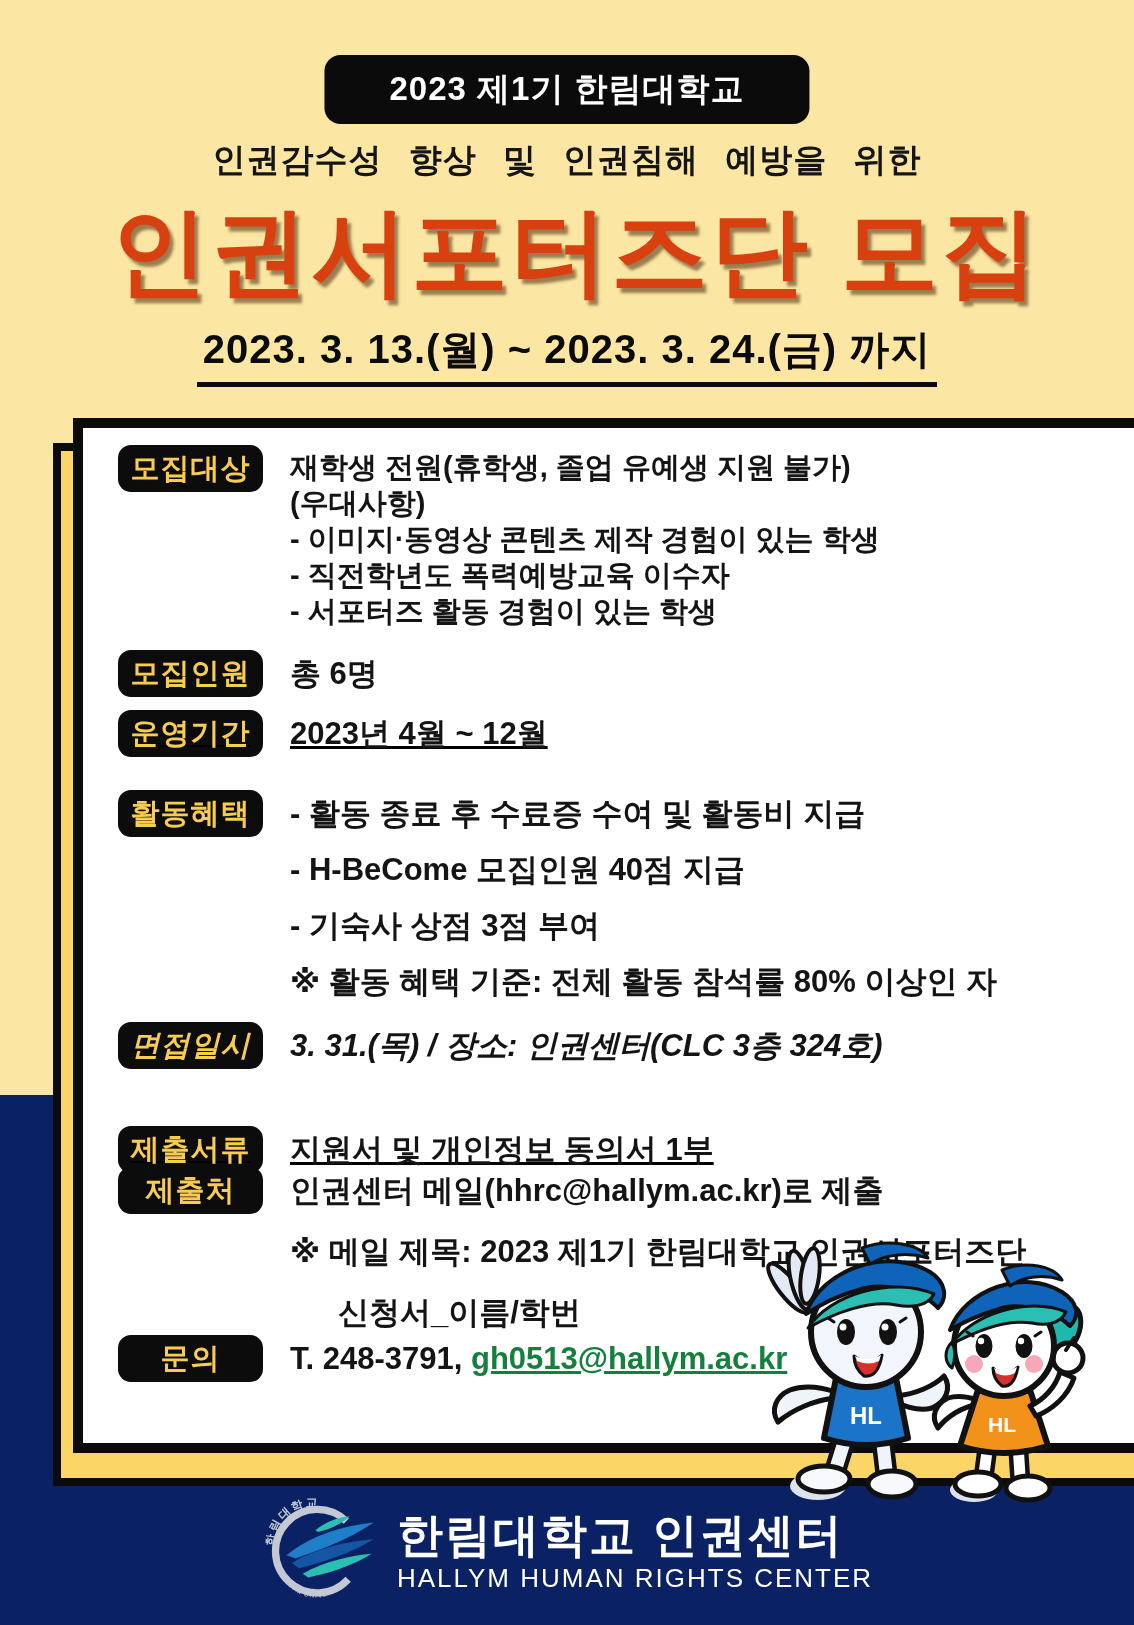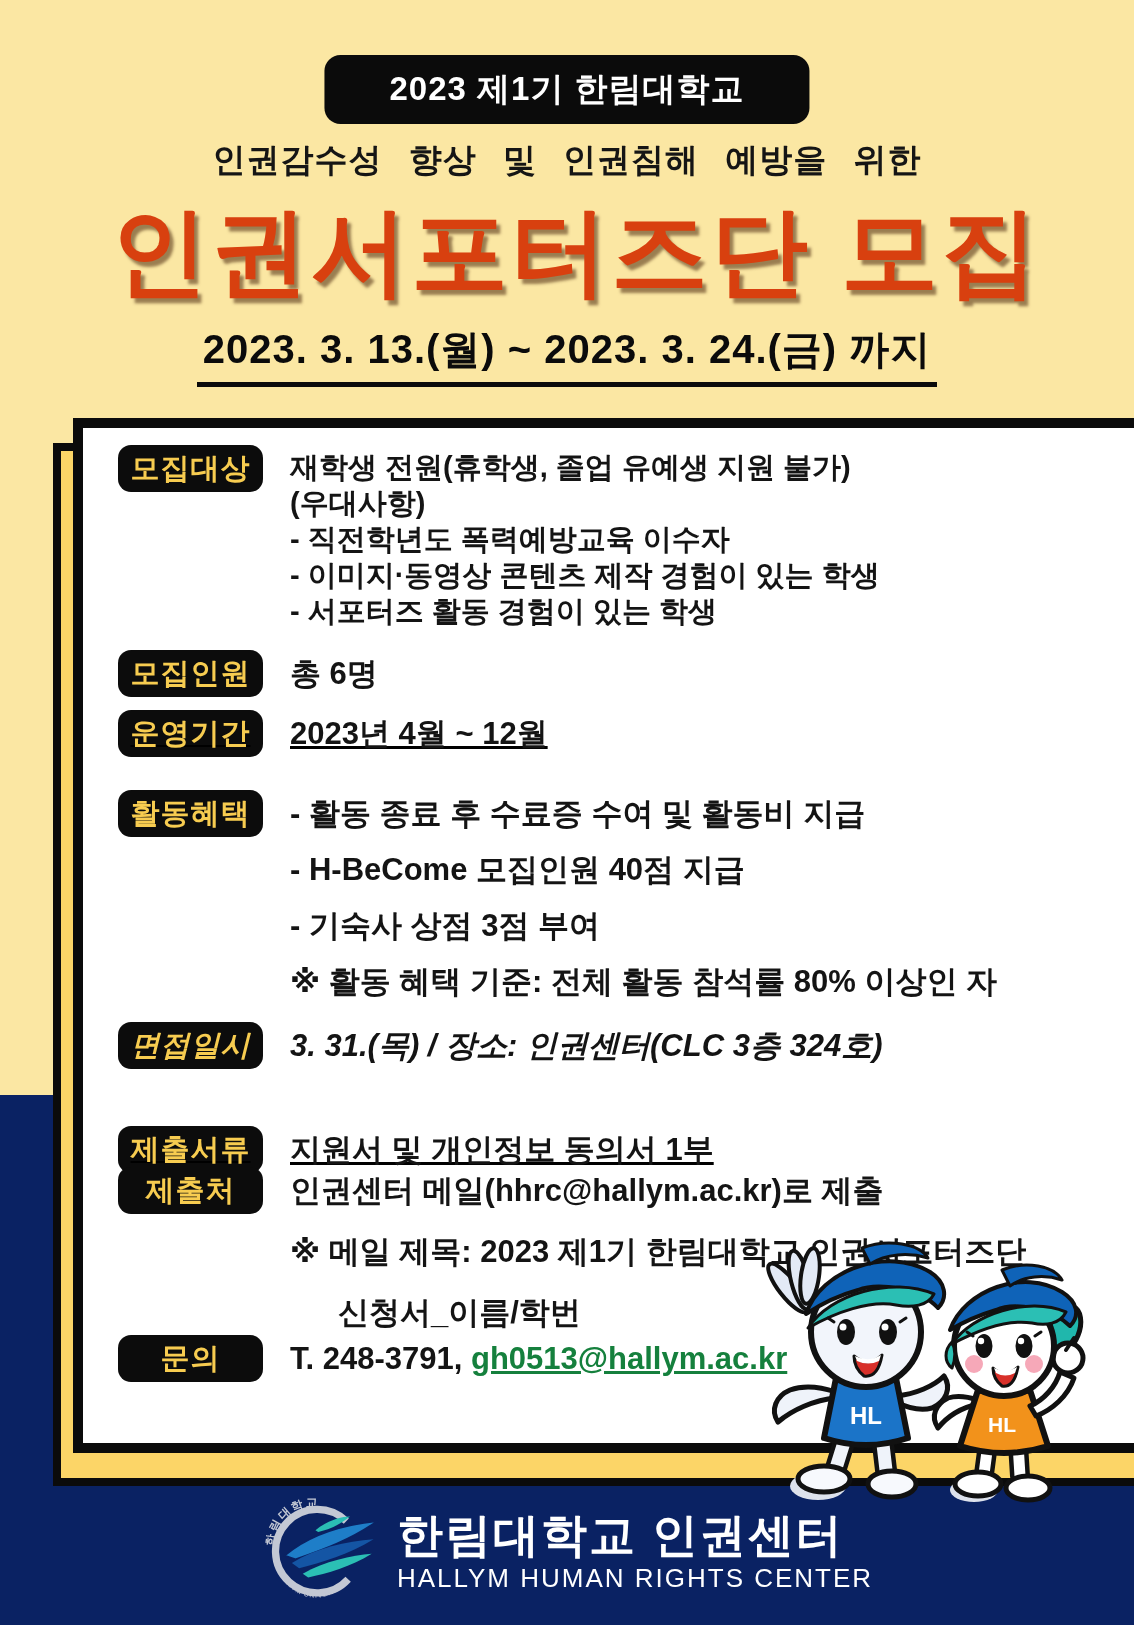--- a/index.html
+++ b/index.html
@@ -99,22 +99,22 @@
 
 <div class="box-outer">
   <div class="gold-frame"></div>
   <div class="white-box">
 
     <div class="row" style="top:17px;">
       <div class="badge">모집대상</div>
       <div class="content first-pad">
         <div class="line">재학생 전원(휴학생, 졸업 유예생 지원 불가)</div>
         <div class="line">(우대사항)</div>
+        <div class="line">- 이미지·동영상 콘텐츠 제작 경험이 있는 학생</div>
         <div class="line">- 직전학년도 폭력예방교육 이수자</div>
-        <div class="line">- 이미지·동영상 콘텐츠 제작 경험이 있는 학생</div>
         <div class="line">- 서포터즈 활동 경험이 있는 학생</div>
       </div>
     </div>
 
     <div class="row" style="top:222px;">
       <div class="badge">모집인원</div>
       <div class="content">
         <div class="big">총 6명</div>
       </div>
     </div>

